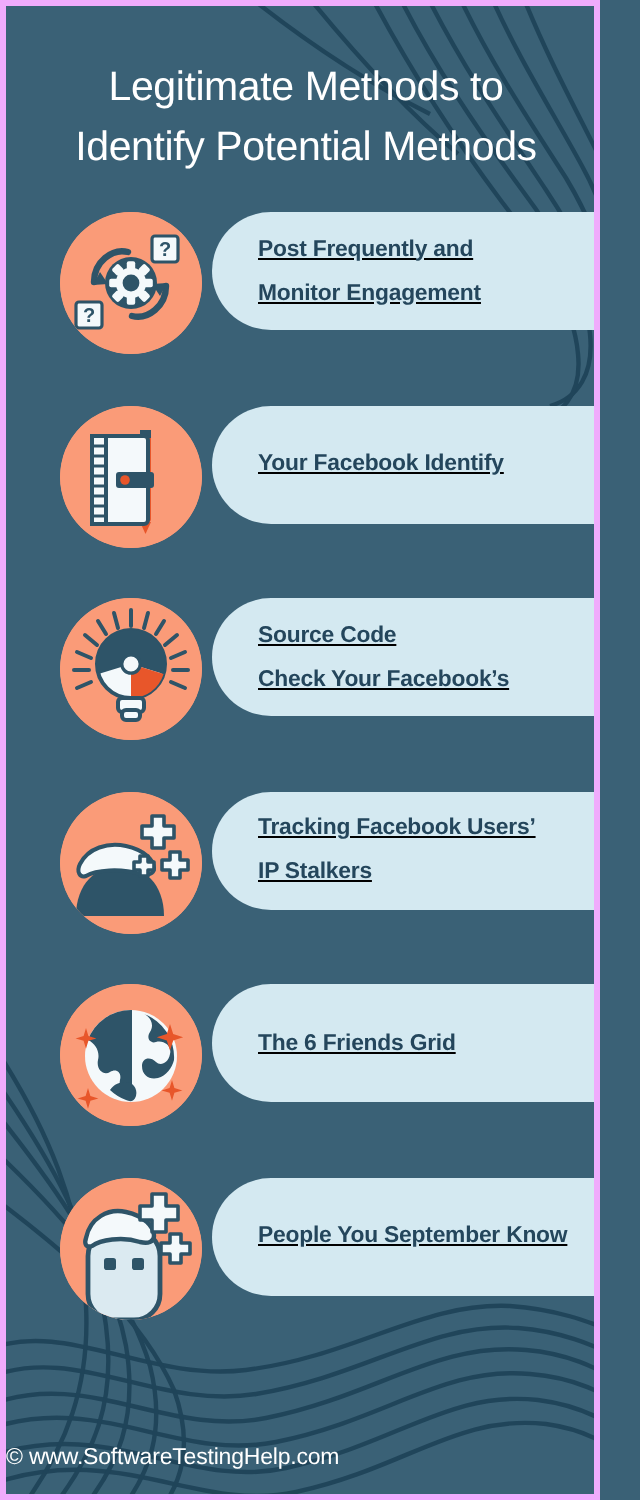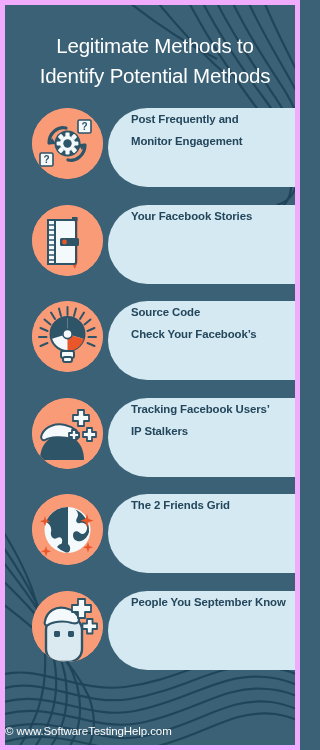--- a/index.html
+++ b/index.html
@@ -13,21 +13,21 @@
     font-family: "Liberation Sans", sans-serif;
     overflow: hidden;
   }
   .infographic {
     position: relative;
     width: 300px;
     height: 750px;
     background: #3a6176;
     overflow: hidden;
     box-sizing: border-box;
-    border: 5px solid #f0abfc;
+    border: 3px solid #f0abfc;
   }
   .waves {
     position: absolute;
     inset: 0;
     width: 300px;
     height: 750px;
     pointer-events: none;
   }
   .waves-top { z-index: 3; }
   .waves-bottom { z-index: 1; }
@@ -59,27 +59,29 @@
   }
   .item {
     position: relative;
     height: 96.5px;
   }
   .pill {
     position: absolute;
     left: 103px;
     top: 7px;
     width: 210px;
-    height: 79px;
+    height: 59px;
     background: #d4e9f1;
     border-radius: 40px 0 0 40px;
     display: flex;
+    align-items: center;
     box-sizing: border-box;
     padding-left: 23px;
     padding-right: 6px;
+    text-decoration: underline;
   }
   .pill-text {
     color: #24465c;
     font-size: 11.4px;
     font-weight: bold;
     line-height: 22px;
     letter-spacing: -0.1px;
     white-space: nowrap;
   }
   .pill-text .l { display: block; }
@@ -190,21 +192,21 @@
             <rect x="8" y="45" width="13" height="13" rx="1.5" fill="#f4f9fb" stroke="#2e5468" stroke-width="1.6"></rect>
             <text x="14.5" y="55" font-family="'Liberation Sans',sans-serif" font-size="10" font-weight="bold" fill="#2e5468" text-anchor="middle">?</text>
           </g>
         </svg>
       </div>
     </div>
 
     <div class="item">
       <div class="pill">
         <div class="pill-text">
-          <span class="l">Your Facebook Stories</span>
+          <span class="l">Your Facebook Identify</span>
         </div>
       </div>
       <div class="icon-circle">
         <svg width="71" height="71" viewBox="0 0 71 71">
           <circle cx="35.5" cy="35.5" r="35.5" fill="#fa9b78"></circle>
           <rect x="40" y="12" width="5.5" height="46" rx="1.5" fill="#e8562a"></rect>
           <path d="M40 58 L 45.5 58 L 42.75 64 Z" fill="#e8562a"></path>
           <rect x="40" y="12" width="5.5" height="4" fill="#2e5468"></rect>
           <rect x="16" y="15" width="28" height="44" rx="2" fill="#f4f9fb" stroke="#2e5468" stroke-width="2"></rect>
           <rect x="16" y="15" width="7" height="44" fill="#f4f9fb" stroke="#2e5468" stroke-width="2"></rect>
@@ -277,21 +279,21 @@
             <path d="M55 30 h5 v4 h4 v5 h-4 v4 h-5 v-4 h-4 v-5 h4 Z"></path>
             <path d="M40 32 h4 v3 h3 v4 h-3 v3 h-4 v-3 h-3 v-4 h3 Z"></path>
           </g>
         </svg>
       </div>
     </div>
 
     <div class="item">
       <div class="pill">
         <div class="pill-text">
-          <span class="l">The 2 Friends Grid</span>
+          <span class="l">The 6 Friends Grid</span>
         </div>
       </div>
       <div class="icon-circle">
         <svg width="71" height="71" viewBox="0 0 71 71">
           <circle cx="35.5" cy="35.5" r="35.5" fill="#fa9b78"></circle>
           <circle cx="35.5" cy="36" r="23" fill="#f4f9fb"></circle>
           <path d="M35.5 13 A 23 23 0 0 0 14 28 C 18 30, 20 34, 19 38 C 18 43, 22 46, 25 44 C 28 42, 31 44, 30 48 C 29 53, 33 57, 36 55 L 36 13 Z" fill="#2e5468"></path>
           <path d="M42 15 C 46 17, 47 21, 45 24 C 43 27, 45 30, 48 29 C 52 28, 56 31, 55 35 C 54 40, 50 41, 48 39 C 45 36, 41 37, 41 41 C 41 46, 45 48, 49 47 C 53 46, 56 42, 57 38 A 23 23 0 0 0 42 15 Z" fill="#2e5468"></path>
           <path d="M33 49 C 36 49, 39 52, 38 56 C 37 59, 35 59, 33 58 A 23 23 0 0 1 25 53 C 27 50, 30 49, 33 49 Z" fill="#2e5468"></path>
           <g fill="#e8562a">

